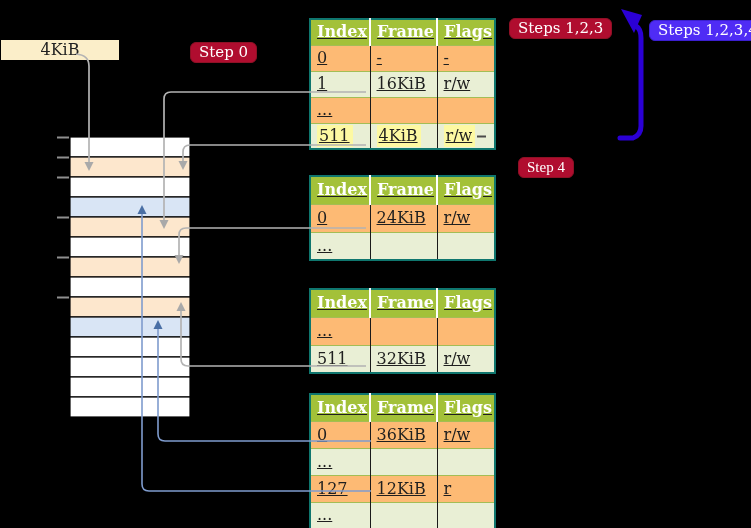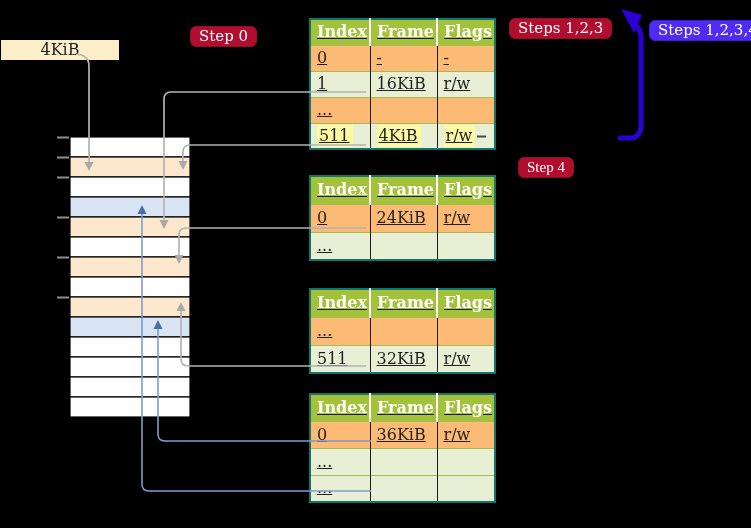--- a/index.html
+++ b/index.html
@@ -43,21 +43,21 @@
   
   svg.overlay { position:absolute; left:0; top:0; z-index:3; pointer-events:none; }
 </style>
 </head>
 <body>
 
 <div class="stage">
 
   <div class="mem-label">4KiB</div>
 
-  <div class="badge" style="left:190px; top:26px;">Step 0</div>
+  <div class="badge" style="left:190px; top:42px;">Step 0</div>
   <div class="badge" style="left:509px; top:18px;">Steps 1,2,3</div>
   <div class="badge blue" style="left:649px; top:20px;">Steps 1,2,3,4</div>
   <div class="badge" style="left:518px; top:157px;font-family:Liberation Serif, serif;">Step 4</div>
 
   <table class="ptable t1" style="left:309px; top:18px;">
     <colgroup>
         <col style="width:55px">
         <col style="width:62px">
         <col style="width:52px">
       </colgroup>
@@ -162,20 +162,25 @@
     <tbody>
       <tr>
         <td>0</td>
         <td>36KiB</td>
         <td>r/w</td>
       </tr>
       <tr class="alt">
         <td>...</td>
         <td></td>
         <td></td>
+      </tr>
+      <tr>
+        <td>127</td>
+        <td>12KiB</td>
+        <td>r</td>
       </tr>
       <tr class="alt">
         <td>...</td>
         <td></td>
         <td></td>
       </tr>
     </tbody>
   </table>
 
   <svg class="overlay" width="751" height="528" viewBox="0 0 751 528">

